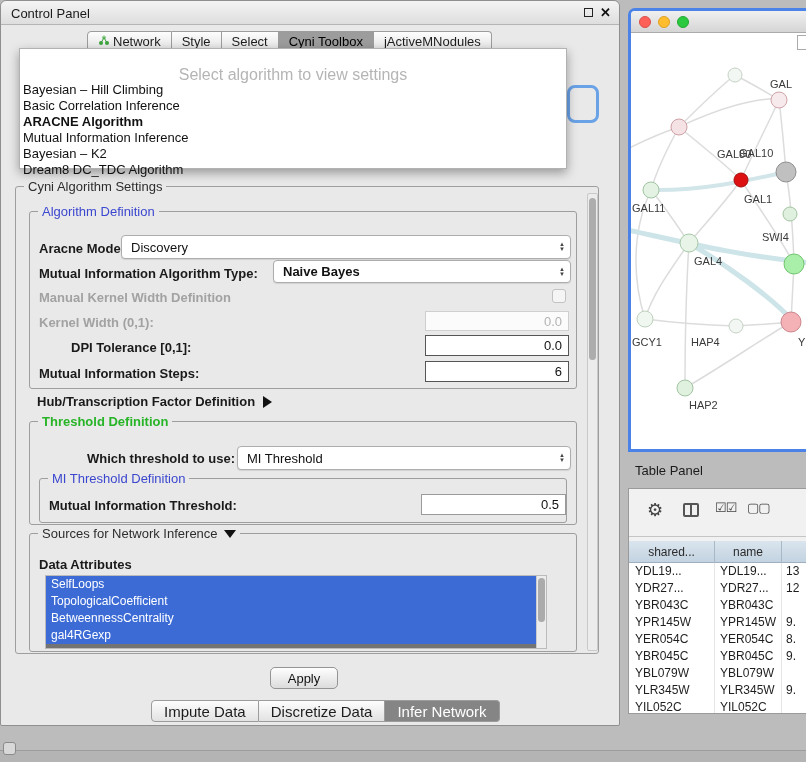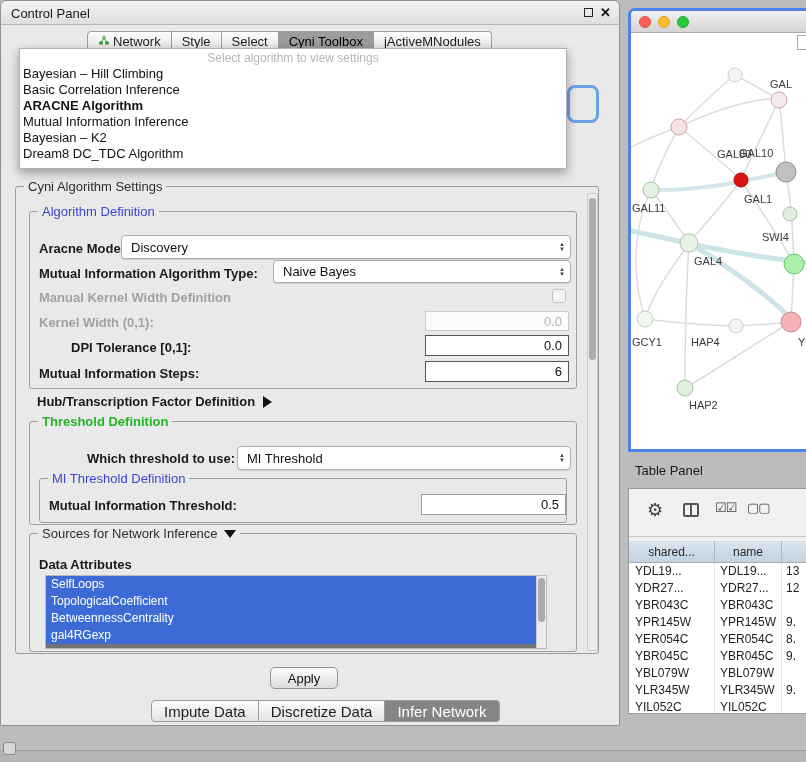--- a/index.html
+++ b/index.html
@@ -20,21 +20,21 @@
   .tabbar{position:absolute;display:flex;left:86px;top:30px;height:21px;}
   .tab{height:21px;display:flex;align-items:center;gap:4px;padding:0 10px;font-size:13px;color:#1d1d1d;
        background:linear-gradient(#fdfdfd,#e2e2e2);border:1px solid #9c9c9c;border-left:none;}
   .tab:first-child{border-left:1px solid #9c9c9c;border-radius:4px 0 0 4px;}
   .tab:last-child{border-radius:0 4px 4px 0;}
   .tab.active{background:#9c9c9c;color:#000000;}
 
   
   .popup{position:absolute;left:18px;top:47px;width:548px;height:121px;background:#fff;
          border:1px solid #b2b2b2;box-shadow:0 4px 10px rgba(0,0,0,.35);z-index:9;}
-  .popup-prompt{height:15px;line-height:15px;text-align:center;color:#b5b5b5;font-size:12px;margin-top:2px;}
+  .popup-prompt{height:15px;line-height:15px;text-align:center;color:#b5b5b5;font-size:16px;margin-top:18px;}
   .menu-item{height:16px;line-height:16px;font-size:13px;color:#111;padding-left:3px;white-space:nowrap;}
   .menu-item.selected{font-weight:bold;}
   .focus-box{position:absolute;left:566px;top:84px;width:32px;height:38px;border:3px solid #6aa2e8;
              border-radius:8px;background:#e9e9e9;z-index:2;}
 
   
   .group{position:absolute;border:1px solid #9e9e9e;border-radius:3px;}
   .group-title{position:absolute;top:-8px;left:8px;background:#e9e9e9;padding:0 4px;font-size:13px;color:#2d2d2d;white-space:nowrap;}
   .t-blue{color:#3b47cf;font-weight:normal;}
   .t-green{color:#27b427;font-weight:bold;}
@@ -178,21 +178,21 @@
       <span class="group-title t-blue">Algorithm Definition</span>
     </div>
 
     <div class="lbl" style="left:38px;top:240px;">Aracne Mode:</div>
     <div class="combo" style="left:120px;top:234px;width:450px;height:24px;">
       <span>Discovery</span>
       <span class="arrows">▲<br>▼</span>
     </div>
 
     <div class="lbl" style="left:38px;top:265px;">Mutual Information Algorithm Type:</div>
-    <div class="combo" style="left:272px;top:259px;width:298px;height:23px;">
+    <div class="combo" style="left:272px;top:259px;width:298px;height:23px;font-weight:bold;">
       <span>Naive Bayes</span>
       <span class="arrows">▲<br>▼</span>
     </div>
 
     <div class="lbl disabled" style="left:38px;top:289px;">Manual Kernel Width Definition</div>
     <div class="checkbox" style="left:551px;top:288px;"></div>
 
     <div class="lbl disabled" style="left:38px;top:314px;">Kernel Width (0,1):</div>
     <div class="field disabled" style="left:424px;top:310px;width:144px;height:20px;">
       <span>0.0</span>

